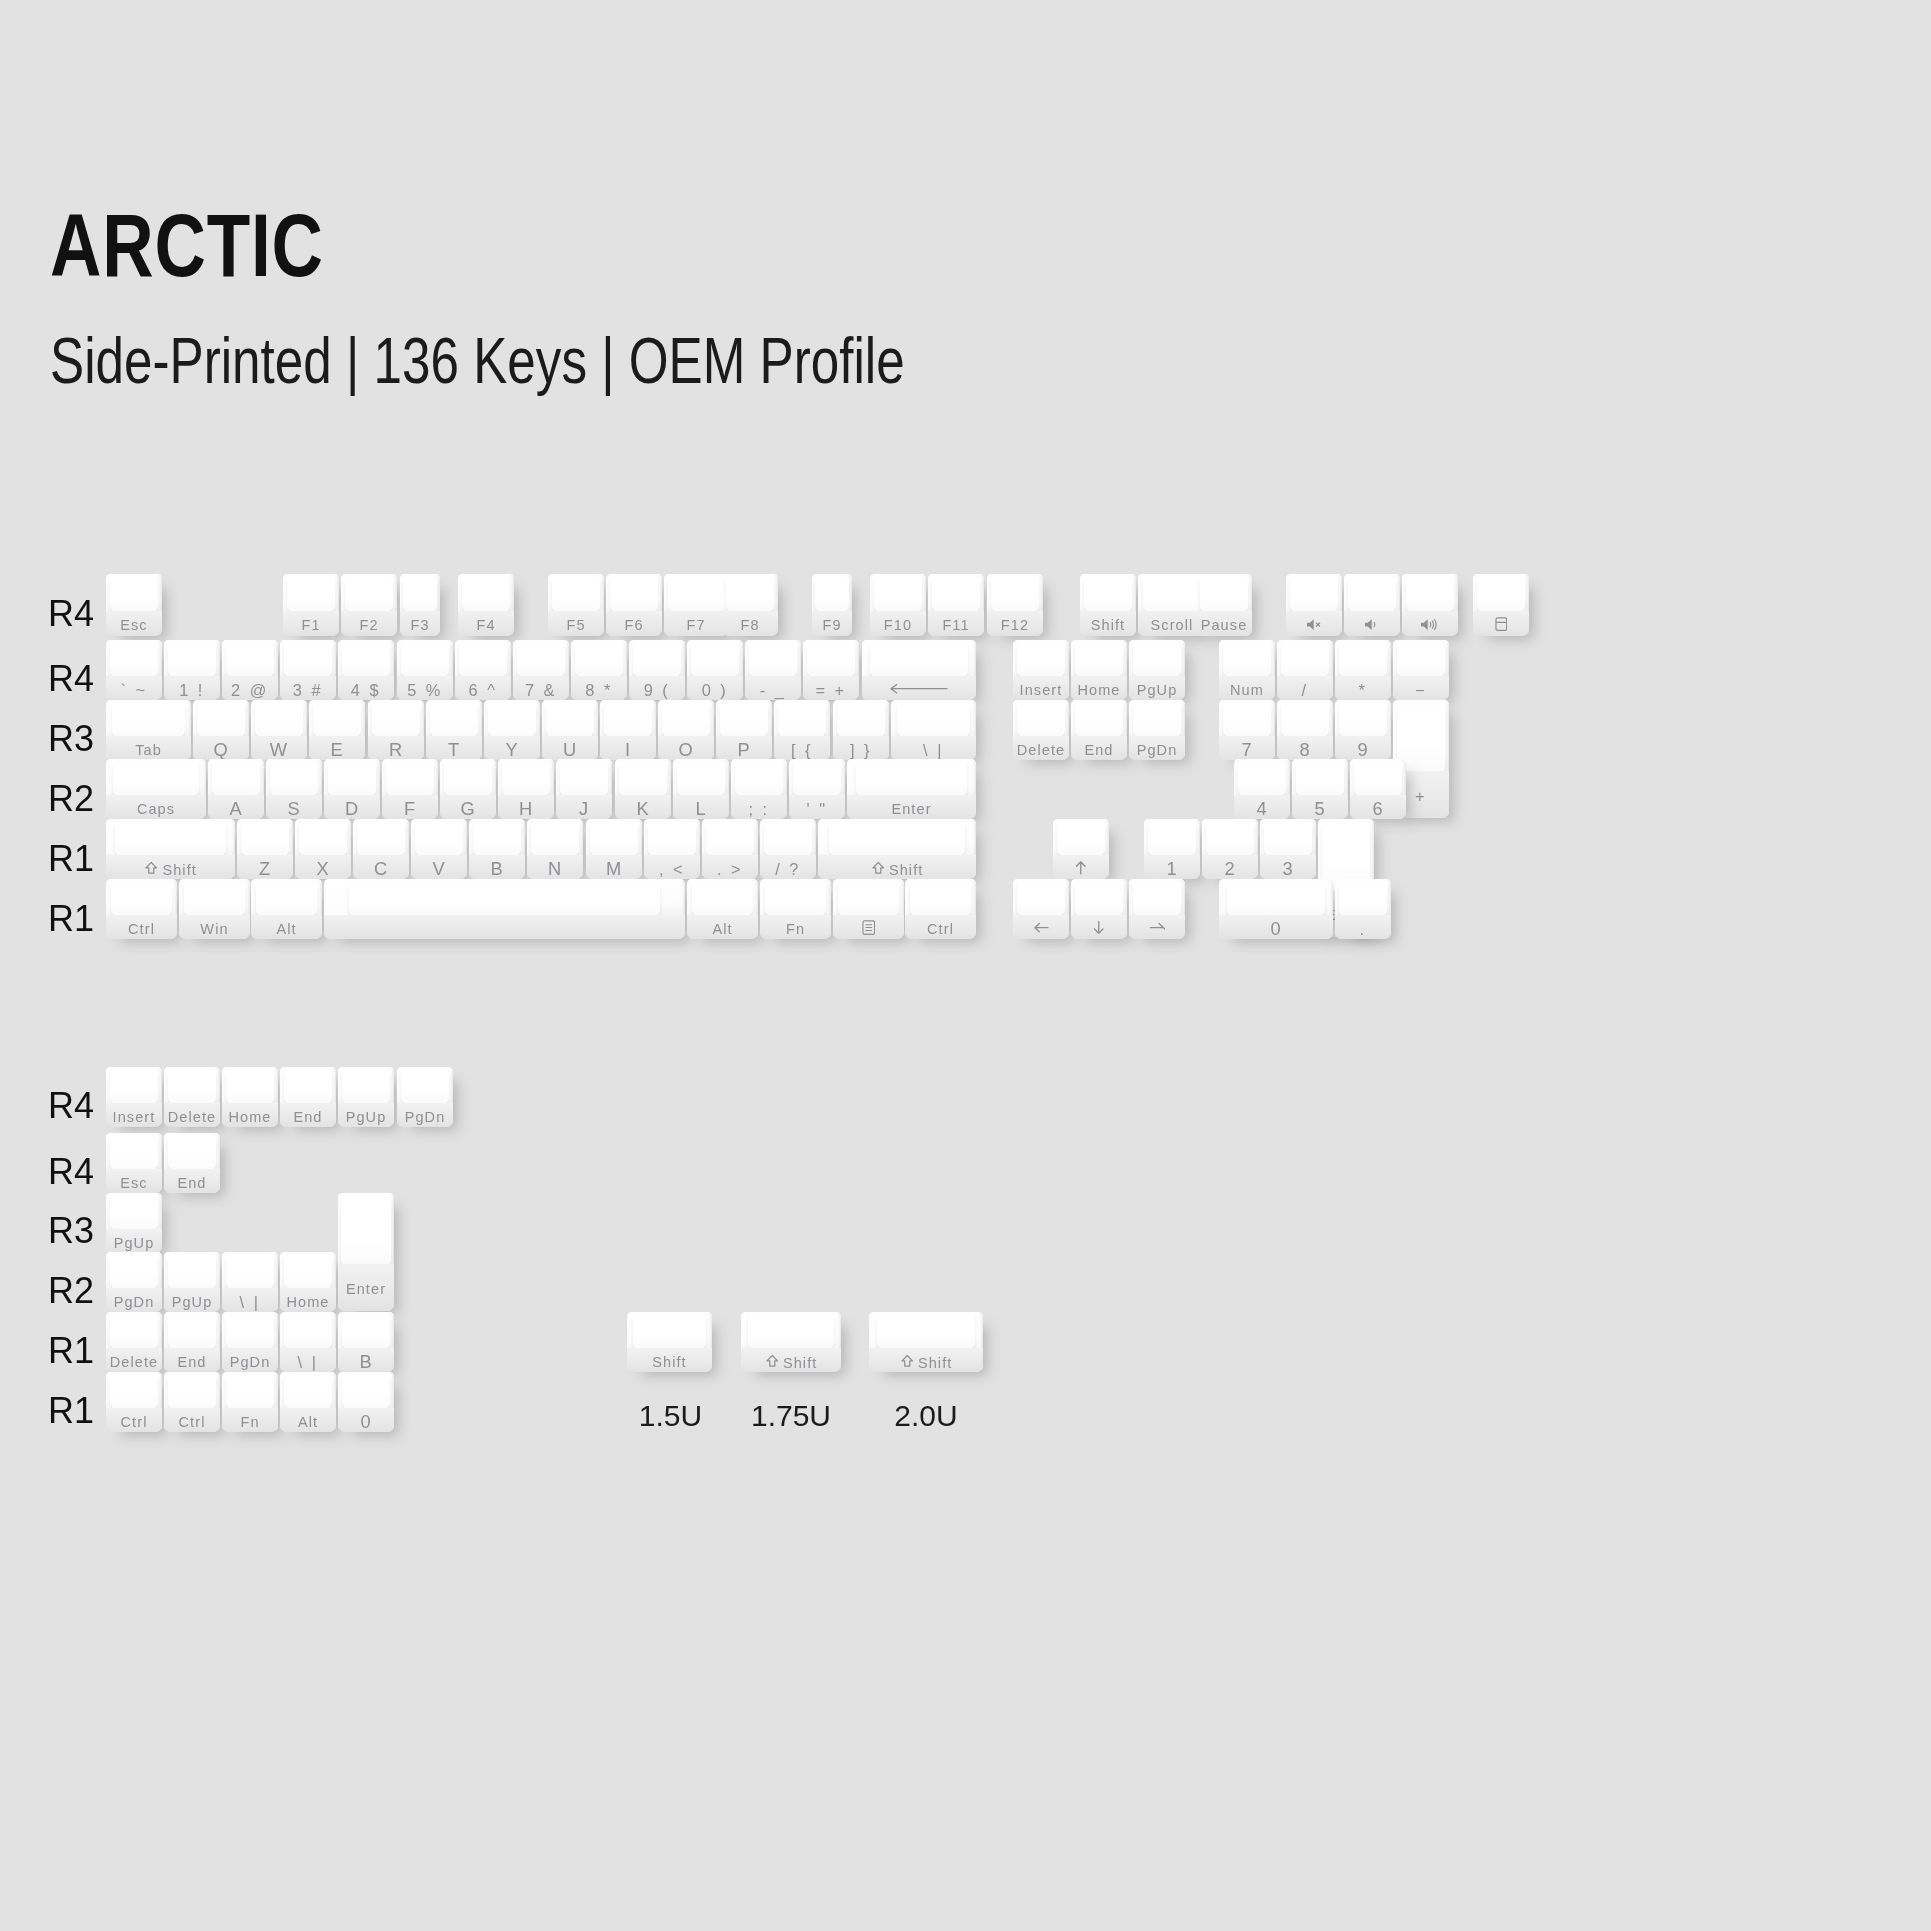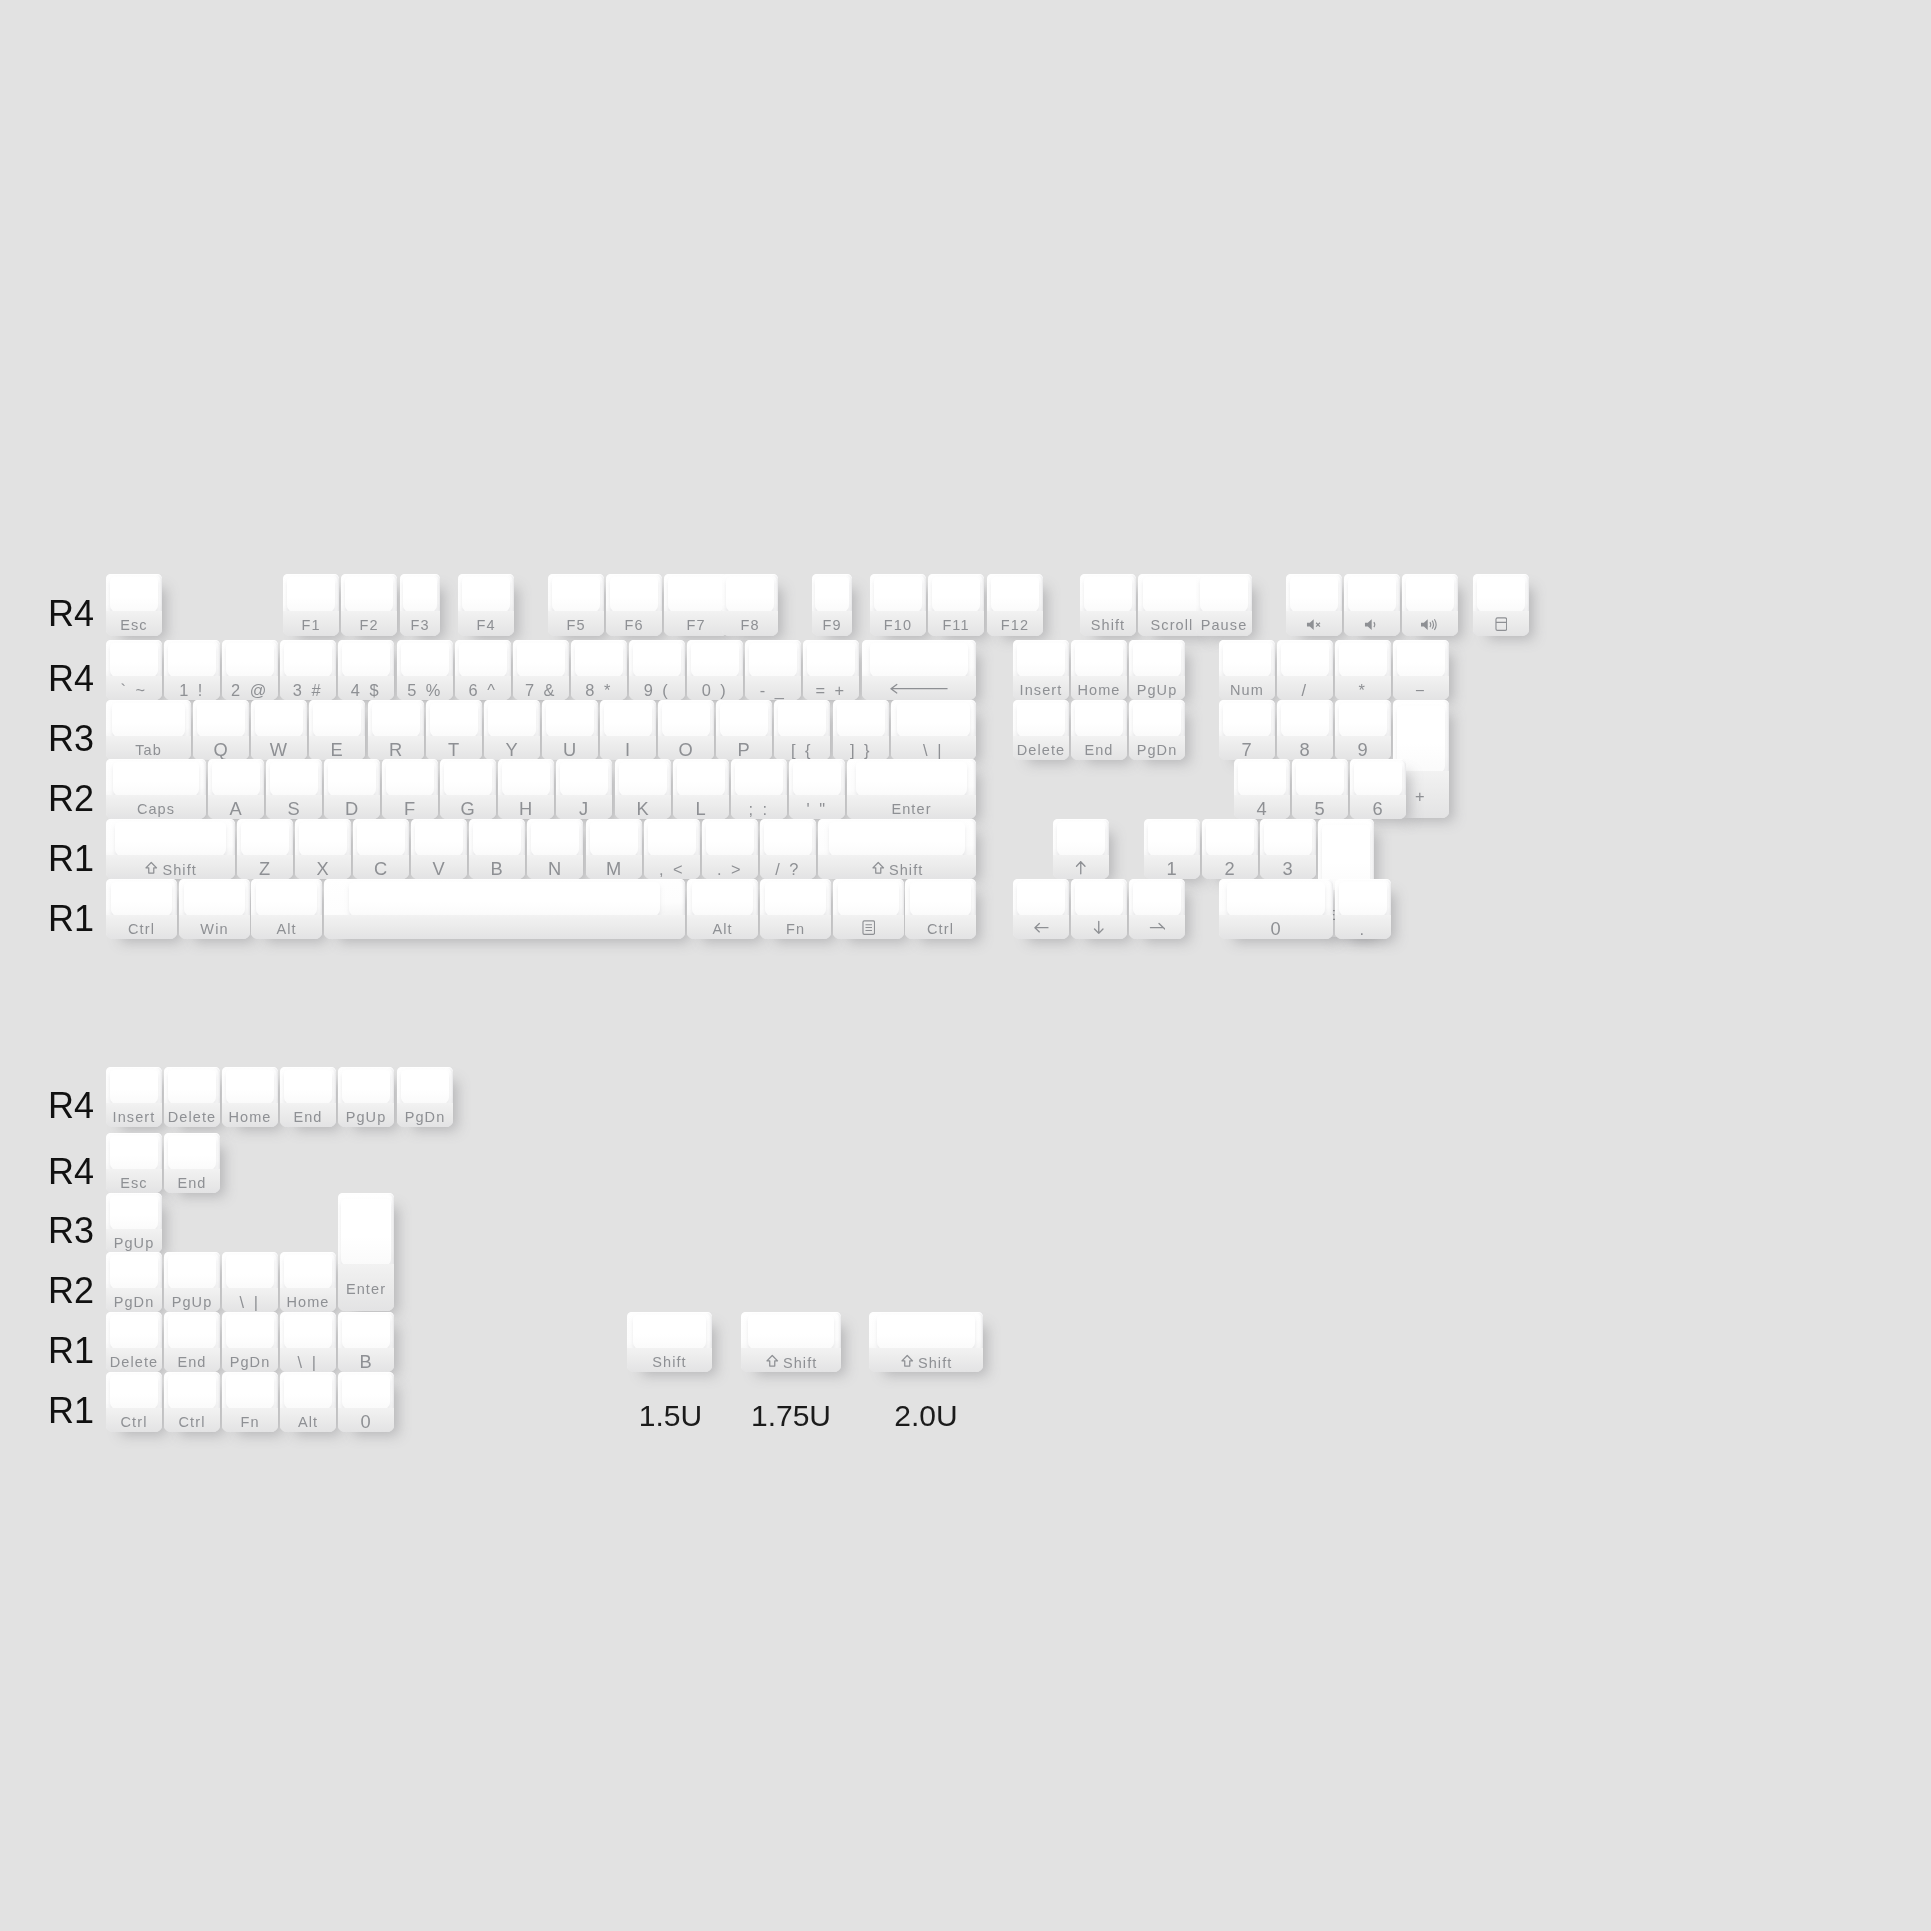--- a/index.html
+++ b/index.html
@@ -126,20 +126,24 @@
     color: #1b1b1b;
     white-space: nowrap;
     text-align: center;
   }
 </style>
 </head>
 <body>
 
 <div id="page">
 
+  <div id="header">
+    <div id="title">ARCTIC</div>
+    <div id="subtitle">Side-Printed | 136 Keys | OEM Profile</div>
+  </div>
 
   <div class="kb" id="main-kit" style="left: 106px; top: 574px;">
       <div class="key" style="left: 0px; top: 0px; width: 56px; height: 62px;">
         <div class="face">
           <span class="legend">Esc</span>
         </div>
       </div>
       <div class="key" style="left: 177px; top: 0px; width: 56px; height: 62px;">
         <div class="face">
           <span class="legend">F1</span>

